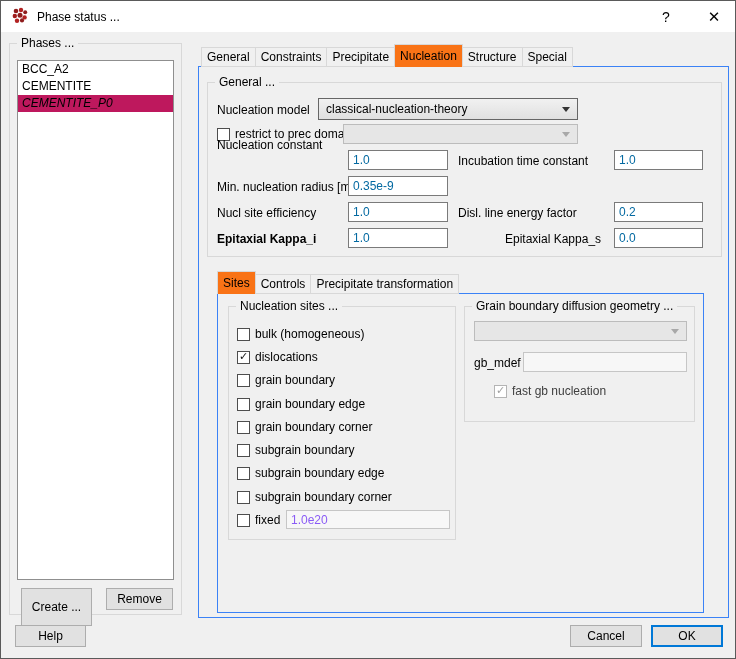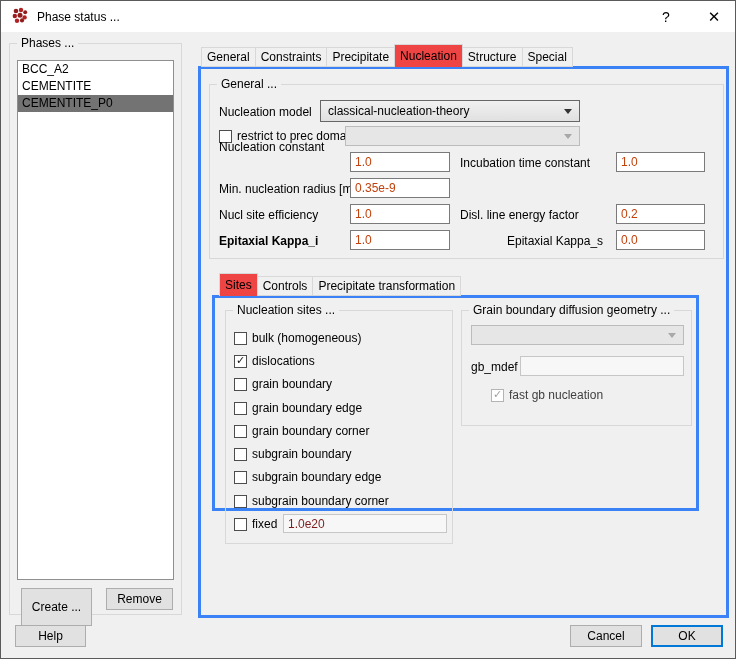--- a/index.html
+++ b/index.html
@@ -16,33 +16,33 @@
   .title-text{position:absolute;left:36px;top:0;height:31px;display:flex;align-items:center;}
   .titlebar-btn{position:absolute;top:0;height:31px;width:30px;display:flex;align-items:center;justify-content:center;font-size:14px;cursor:default;}
   .help-btn{left:650px;}
   .close-btn{left:698px;font-size:15px;}
   
   .groupbox{position:absolute;border:1px solid #d8d8d8;}
   .legend{position:absolute;top:-8px;left:7px;background:#f0f0f0;padding:0 4px;white-space:nowrap;}
   
   .listbox{position:absolute;background:#fff;border:1px solid #8f8f8f;overflow:hidden;}
   .list-item{height:17px;line-height:17px;padding-left:4px;white-space:nowrap;}
-  .list-item.selected{background:#737373;}
+  .list-item.selected{background:#be185d;font-style:italic;}
   
   .btn{position:absolute;display:flex;align-items:center;justify-content:center;background:#e1e1e1;border:1px solid #adadad;cursor:default;white-space:nowrap;}
   .btn.default{border:2px solid #0078d7;}
   
   .tabbar{position:absolute;display:flex;align-items:flex-end;height:23px;}
   .tab{height:20px;display:flex;align-items:center;padding:0 5px;background:#f0f0f0;border:1px solid #d8d8d8;margin-left:-1px;white-space:nowrap;position:relative;z-index:1;}
   .tab:first-child{margin-left:0;}
-  .tab.active{height:23px;background:#ef4444;border-bottom:none;z-index:3;}
-  .pane{position:absolute;background:#f0f0f0;border:3px solid #3b82f6;}
-  
-  .tinput{position:absolute;border:1px solid #7a7a7a;background:#fff;color:#c2410c;font-family:inherit;font-size:12px;padding:1px 4px;outline:none;}
-  .tinput.disabled{border-color:#c6c6c6;background:#f7f7f7;color:#7f1d1d;}
+  .tab.active{height:23px;background:#f97316;border-bottom:none;z-index:3;}
+  .pane{position:absolute;background:#f0f0f0;border:1px solid #3b82f6;}
+  
+  .tinput{position:absolute;border:1px solid #7a7a7a;background:#fff;color:#0369a1;font-family:inherit;font-size:12px;padding:1px 4px;outline:none;}
+  .tinput.disabled{border-color:#c6c6c6;background:#f7f7f7;color:#8b5cf6;}
   
   .combo{position:absolute;display:flex;align-items:center;padding:8px 7px;border:1px solid #666;background:linear-gradient(#f1f1f1,#e0e0e0);cursor:default;white-space:nowrap;overflow:hidden;}
   .combo .arrow{margin-left:auto;width:0;height:0;border-left:4px solid transparent;border-right:4px solid transparent;border-top:5px solid #333;}
   .combo.disabled{border-color:#bcbcbc;background:#e6e6e6;color:#9a9a9a;}
   .combo.disabled .arrow{border-top-color:#a8a8a8;}
   
   .cbrow{position:absolute;display:flex;align-items:center;gap:5px;height:16px;white-space:nowrap;}
   .checkbox{width:13px;height:13px;flex:0 0 13px;border:1px solid #4d4d4d;background:#fff;display:flex;align-items:center;justify-content:center;}
   .checkbox::after{content:"✓";display:none;font-size:11px;font-weight:bold;color:#141414;line-height:1;margin-top:-1px;}
   .checkbox.checked::after{display:block;}
@@ -130,21 +130,21 @@
       <div class="lbl" style="left:250px;top:146px;margin-left:47px;">Epitaxial Kappa_s</div>
       <input class="tinput" style="left: 406px; top: 145px; width: 89px; height: 20px;" value="0.0">
     </div>
 
     <div class="tabbar" style="left:18px;top:204px;">
       <div class="tab active">Sites</div>
       <div class="tab">Controls</div>
       <div class="tab">Precipitate transformation</div>
     </div>
 
-    <div class="pane" style="left:11px;top:226px;width:487px;height:216px;">
+    <div class="pane" style="left:18px;top:226px;width:487px;height:320px;">
 
       <div class="groupbox" style="left:10px;top:12px;width:228px;height:234px;">
         <span class="legend">Nucleation sites ...</span>
 
         <div class="cbrow" style="left:8px;top:19px;">
           <span class="checkbox"></span>
           <span class="cb-label">bulk (homogeneous)</span>
         </div>
         <div class="cbrow" style="left:8px;top:42px;">
           <span class="checkbox checked"></span>

